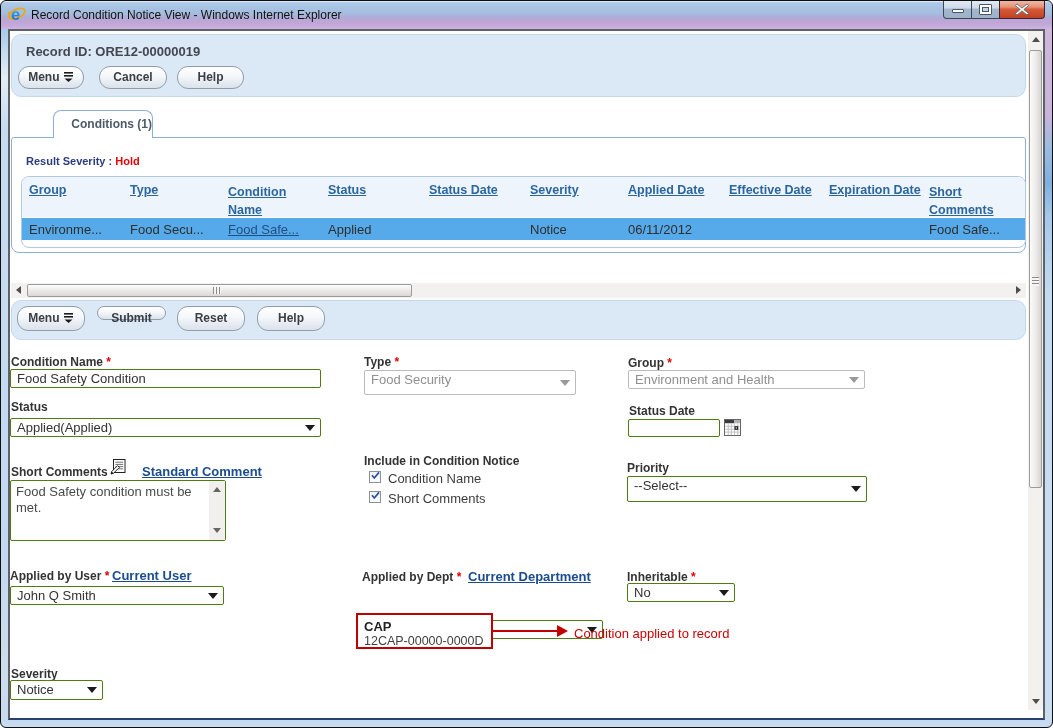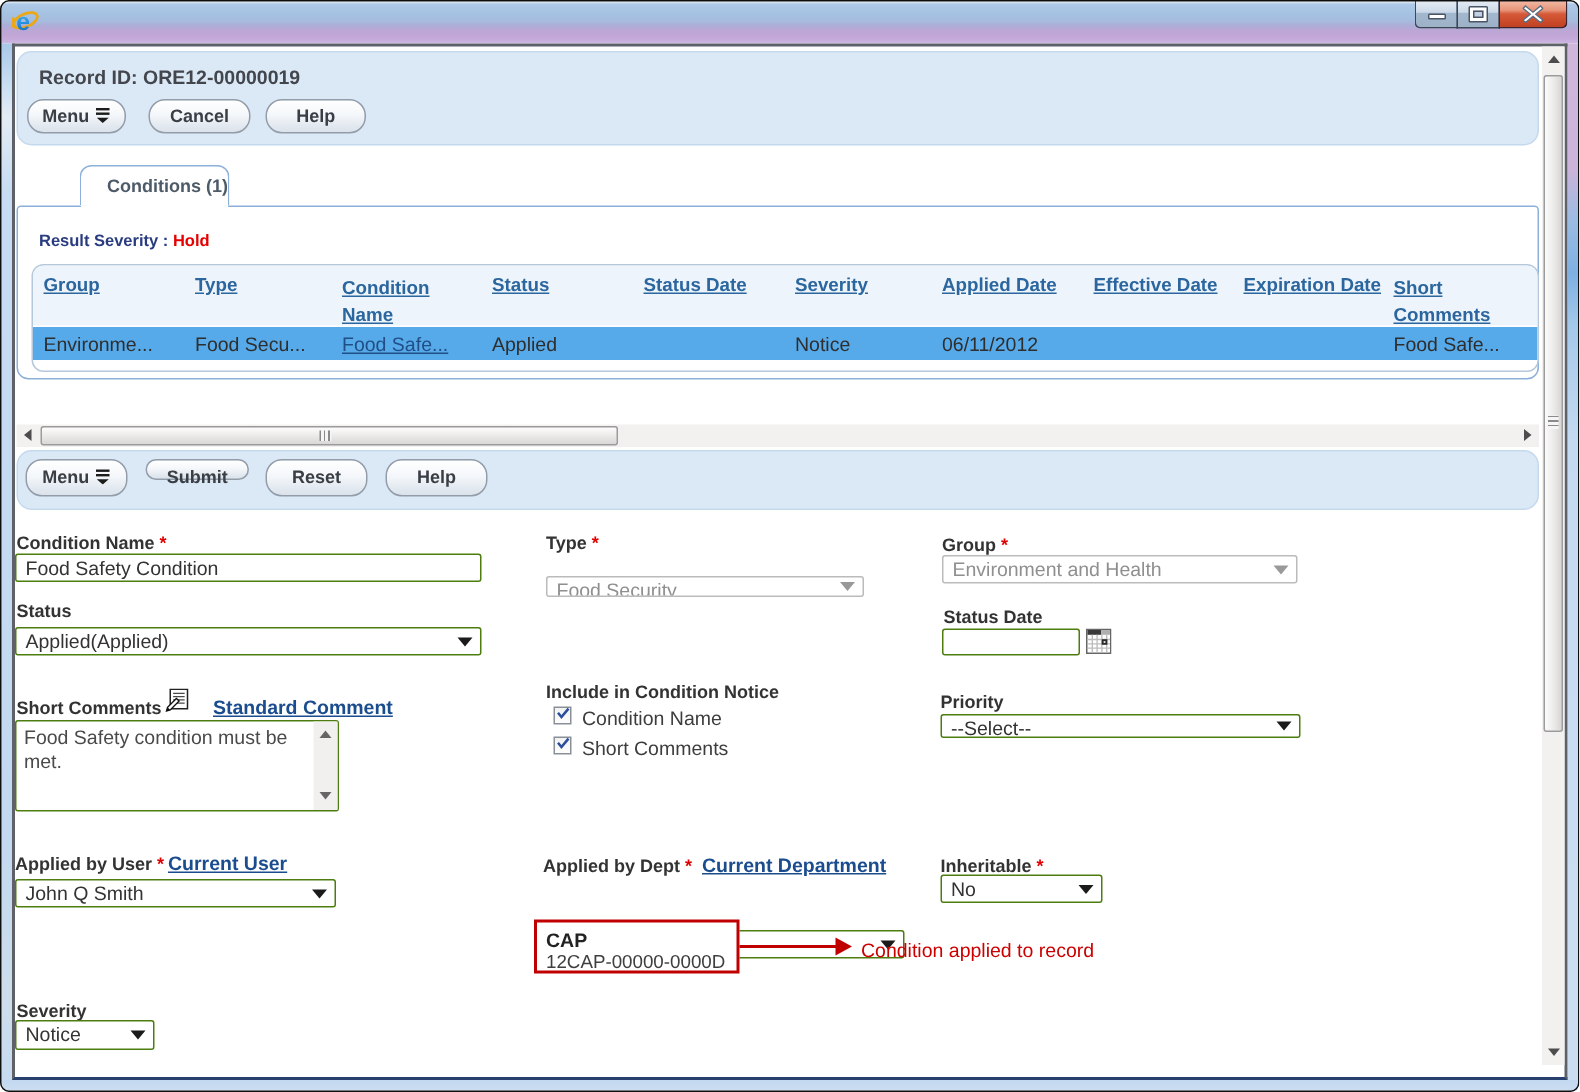--- a/index.html
+++ b/index.html
@@ -33,20 +33,21 @@
           <linearGradient id="ieg" x1="0" y1="0" x2="0" y2="1">
             <stop offset="0" stop-color="#5bc1f2"></stop>
             <stop offset="0.5" stop-color="#2492e2"></stop>
             <stop offset="1" stop-color="#1160ba"></stop>
           </linearGradient>
         </defs>
     <ellipse cx="9" cy="8.6" rx="8.4" ry="4.3" fill="none" stroke="#eda713" stroke-width="1.8" transform="rotate(-24 9 8.6)"></ellipse>
     <text x="2.9" y="15" font-family="Liberation Sans" font-weight="bold" font-size="16.5" fill="url(#ieg)">e</text>
     <path d="M 2.2 13.1 A 8.4 4.3 -24 0 1 1.4 6.8" fill="none" stroke="#eda713" stroke-width="1.8"></path>
   </svg>
+  <div class="abs" style="left:31px;top:8px;font-size:12px;color:#121212;white-space:nowrap">Record Condition Notice View - Windows Internet Explorer</div>
 
   <div class="abs" style="left:943px;top:0;width:102px;height:19px">
     <div class="abs" style="left:0;top:0;width:29px;height:19px;background:linear-gradient(#e6edf5 0%,#ccd9e8 45%,#a3b7cd 50%,#9db1c8 100%);border:1px solid #3c4856;border-top:none;border-radius:0 0 0 4px;box-shadow:inset 0 1px 0 #f5f9fc"></div>
     <div class="abs" style="left:28px;top:0;width:29px;height:19px;background:linear-gradient(#e6edf5 0%,#ccd9e8 45%,#a3b7cd 50%,#9db1c8 100%);border:1px solid #3c4856;border-top:none;box-shadow:inset 0 1px 0 #f5f9fc"></div>
     <div class="abs" style="left:56px;top:0;width:46px;height:19px;background:linear-gradient(#f3bdaa 0%,#e69478 38%,#d55a39 52%,#cb4b2b 78%,#bf4224 100%);border:1px solid #3c2430;border-top:none;border-radius:0 0 4px 0;box-shadow:inset 0 1px 0 #f7c9b8"></div>
     <div class="abs" style="left:9px;top:9px;width:12px;height:4px;background:#fff;border:1px solid #4a5665;border-radius:1px"></div>
     <div class="abs" style="left:36px;top:3.5px;width:13px;height:11px;background:#fff;border:1px solid #4a5665;border-radius:1px"></div>
     <div class="abs" style="left:39px;top:6.5px;width:7px;height:5px;background:#c3d2e2;border:1px solid #4a5665"></div>
     <svg class="abs" style="left:72px;top:3px" width="14" height="13" viewBox="0 0 14 13">
           <path d="M2 1 7 5.1 12 1 13.6 2.6 8.8 6.5 13.6 10.4 12 12 7 7.9 2 12 0.4 10.4 5.2 6.5 0.4 2.6z" fill="#fff" stroke="#5a6c80" stroke-width="0.9"></path>
@@ -109,21 +110,21 @@
           <rect x="1" y="4" width="9" height="1.6" fill="#1c1c1c"></rect>
           <path d="M1.5 7.5h8L5.5 11z" fill="#1c1c1c"></path>
         </svg></div>
   <div class="btn" style="left:97px;top:306px;width:69px;height:14px;line-height:23px">Submit</div>
   <div class="btn" style="left:177px;top:306px;width:68px;height:25px;line-height:23px">Reset</div>
   <div class="btn" style="left:257px;top:306px;width:68px;height:25px;line-height:23px">Help</div>
 
   <div class="lb" style="left:11px;top:355px">Condition Name <span class="st">*</span></div>
   <div class="in" style="left:10px;top:369px;width:311px;height:19px;line-height:17px">Food Safety Condition</div>
   <div class="lb" style="left:364px;top:355px">Type <span class="st">*</span></div>
-  <div class="in dis" style="left:364px;top:384px;width:212px;height:14px;line-height:17px">Food Security<span class="ar dar"></span></div>
+  <div class="in dis" style="left:364px;top:370px;width:212px;height:25px;line-height:17px">Food Security<span class="ar dar"></span></div>
   <div class="lb" style="left:628px;top:356px">Group <span class="st">*</span></div>
   <div class="in dis" style="left:628px;top:370px;width:237px;height:19px;line-height:17px">Environment and Health<span class="ar dar"></span></div>
 
   <div class="lb" style="left:11px;top:400px">Status</div>
   <div class="in" style="left:10px;top:418px;width:311px;height:19px;line-height:17px">Applied(Applied)<span class="ar"></span></div>
   <div class="lb" style="left:629px;top:404px">Status Date</div>
   <div class="in" style="left:628px;top:419px;width:92px;height:18px"></div>
   <svg class="abs" style="left:724px;top:419px" width="17" height="17" viewBox="0 0 17 17">
     <rect x="0.5" y="0.5" width="16" height="16" fill="#fff" stroke="#666" stroke-width="1"></rect>
     <rect x="1" y="1" width="9.2" height="3.2" fill="#3a3a3a"></rect>
@@ -152,21 +153,21 @@
         <path d="M2 5.2 4.3 8 9 2.4" fill="none" stroke="#2a4f9e" stroke-width="1.7"></path>
       </svg>
   <div class="abs" style="left:388px;top:471px;font-size:13px;color:#3d3d3d">Condition Name</div>
   <div class="abs" style="left:369px;top:491px;width:12px;height:12px;background:linear-gradient(#f2f2f2,#fdfdfd);border:1px solid #8a9097"></div>
   <svg class="abs" style="left:370px;top:490px" width="11" height="11" viewBox="0 0 11 11">
         <path d="M2 5.2 4.3 8 9 2.4" fill="none" stroke="#2a4f9e" stroke-width="1.7"></path>
       </svg>
   <div class="abs" style="left:388px;top:491px;font-size:13px;color:#3d3d3d">Short Comments</div>
 
   <div class="lb" style="left:627px;top:461px">Priority</div>
-  <div class="in" style="left:627px;top:476px;width:240px;height:16px;line-height:17px">--Select--<span class="ar"></span></div>
+  <div class="in" style="left:627px;top:476px;width:240px;height:26px;line-height:17px">--Select--<span class="ar"></span></div>
 
   <div class="lb" style="left:10px;top:569px">Applied by User <span class="st">*</span></div>
   <div class="lk" style="left:112px;top:568px">Current User</div>
   <div class="in" style="left:10px;top:586px;width:214px;height:19px;line-height:17px">John Q Smith<span class="ar"></span></div>
   <div class="lb" style="left:362px;top:570px">Applied by Dept <span class="st">*</span></div>
   <div class="lk" style="left:468px;top:569px">Current Department</div>
   <div class="in" style="left:362px;top:620px;width:241px;height:19px;line-height:17px">Building Department<span class="ar"></span></div>
   <div class="lb" style="left:627px;top:570px">Inheritable <span class="st">*</span></div>
   <div class="in" style="left:627px;top:583px;width:108px;height:19px;line-height:17px">No<span class="ar"></span></div>
 

